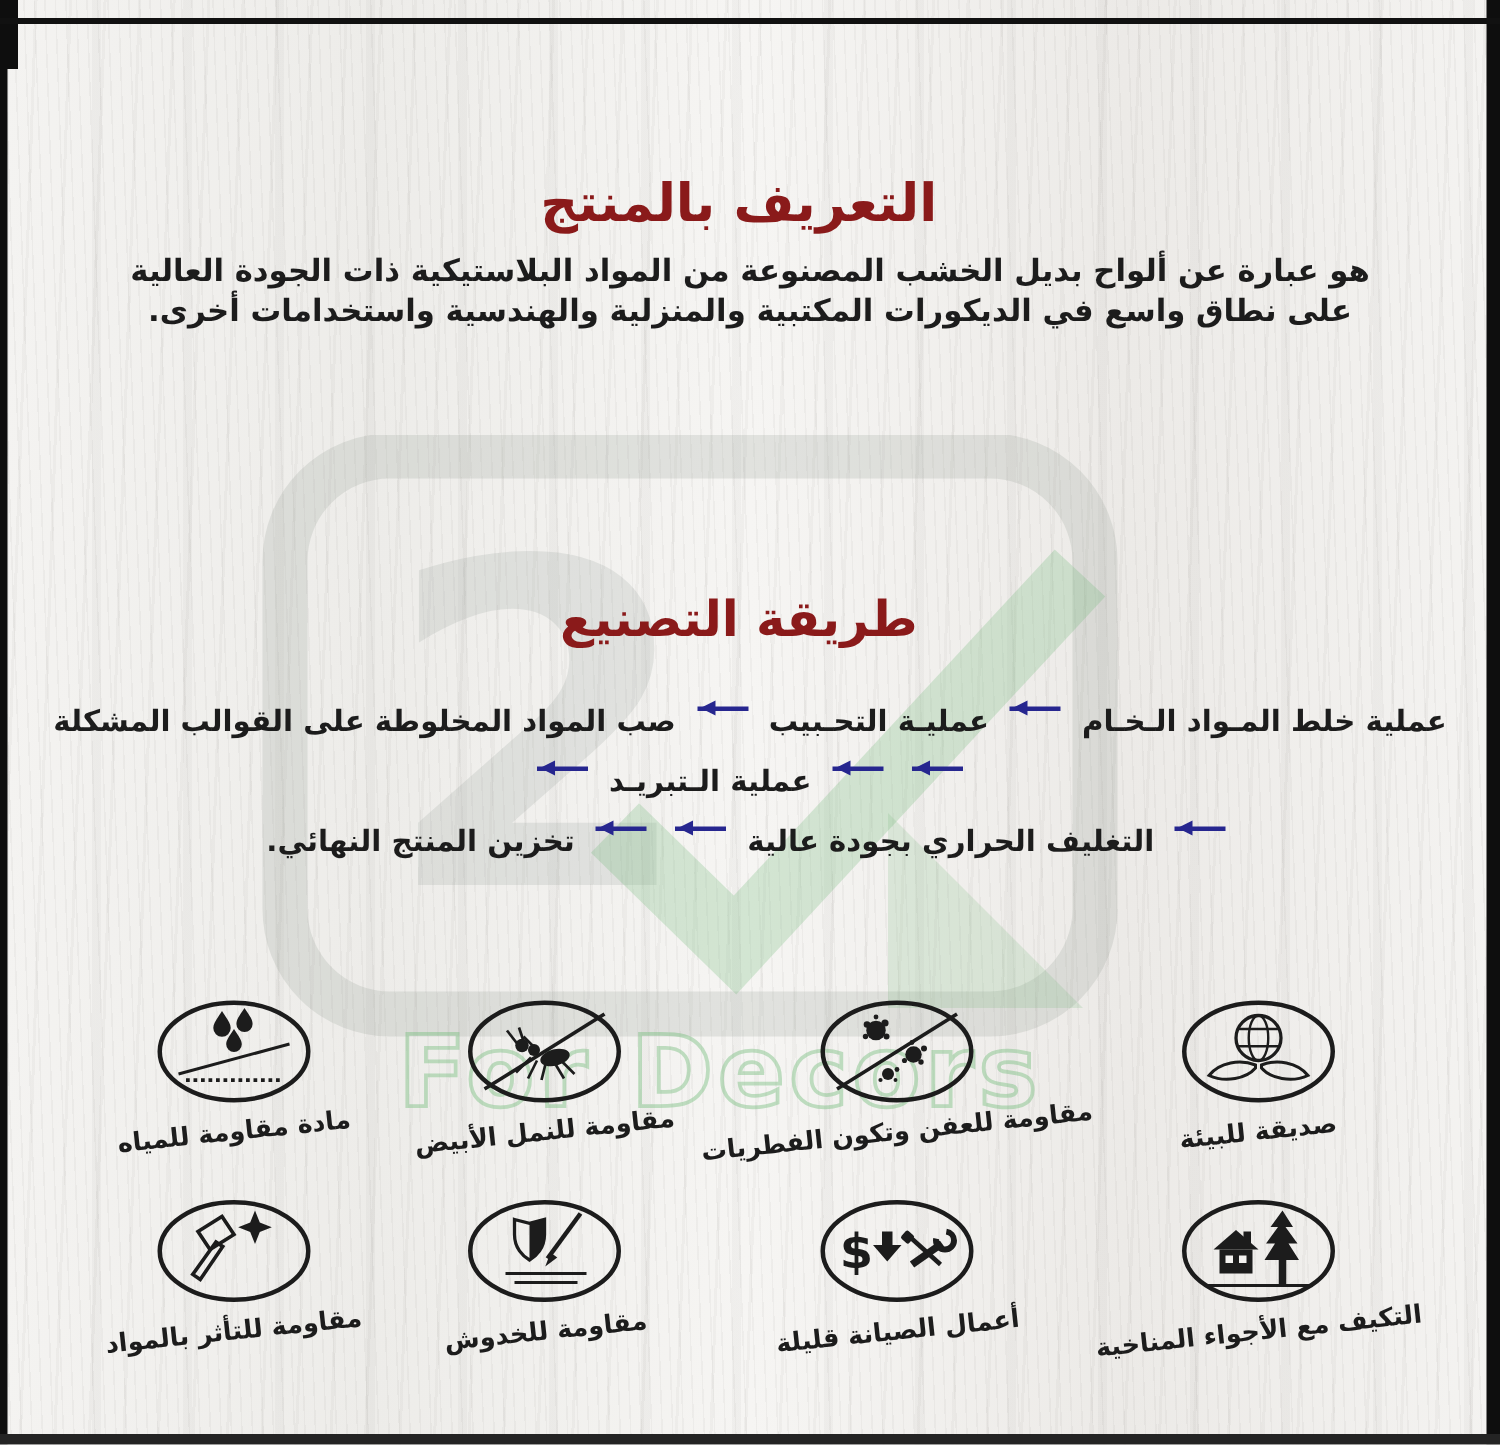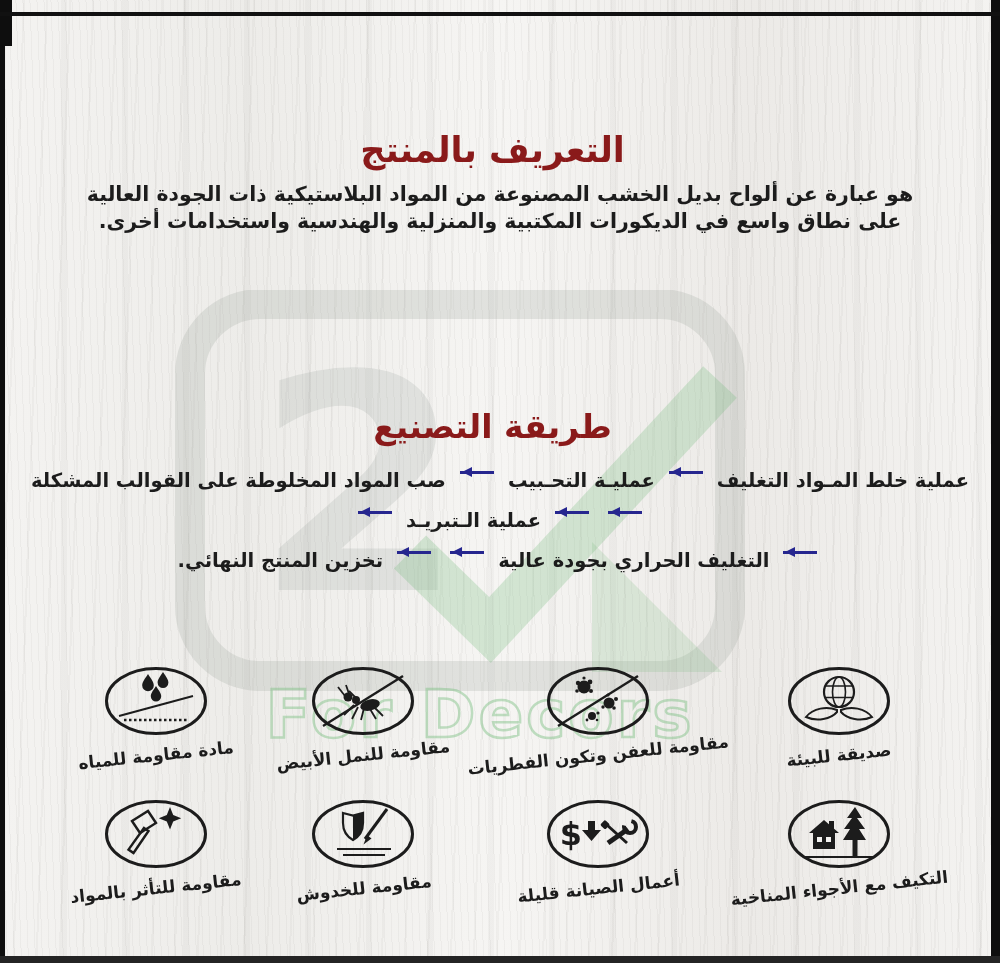--- a/index.html
+++ b/index.html
@@ -22,26 +22,26 @@
 
   
   .wm { position:absolute; left:160px; top:290px; z-index:1; pointer-events:none; }
   .wm-brand {
     position:absolute; top:676px; left:170px; width:620px; text-align:center; z-index:1;
     font-size:66px; font-weight:bold; letter-spacing:3px; pointer-events:none;
     color:rgba(255,255,255,0.04); -webkit-text-stroke:2.5px rgba(122,190,128,0.45);
   }
 
   .content { position:relative; z-index:2; }
-  .title { position:absolute; left:0; right:15px; margin:14px; text-align:center;
+  .title { position:absolute; left:0; right:15px; margin:0; text-align:center;
            color:#8a1a1a; font-weight:bold; }
   .t1 { top:116px; font-size:35px; }
   .t2 { top:393px; font-size:33px; }
 
-  .intro { position:absolute; top:181px; left:40px; width:920px; text-align:center;
+  .intro { position:absolute; top:167px; left:40px; width:920px; text-align:center;
            font-weight:bold; font-size:20.5px; line-height:26.5px; direction:rtl; }
 
   .process { position:absolute; top:452px; left:30px; width:940px; }
   .process-row { display:flex; direction:rtl; justify-content:center; align-items:center;
                  height:40px; gap:9px; font-weight:bold; font-size:19.5px; }
   .step { white-space:nowrap;margin-top:16px; }
   .flow-arrow { display:inline-block; width:34px; height:0; border-top:3px solid #26268f;
                 position:relative; margin:0 5px; flex:none; }
   .flow-arrow::before { content:""; position:absolute; left:-3px; top:-7px;
                 border:5.5px solid transparent; border-right:10px solid #26268f; }
@@ -73,21 +73,21 @@
 
     <div class="intro">
       <div class="intro-line">هو عبارة عن ألواح بديل الخشب المصنوعة من المواد البلاستيكية ذات الجودة العالية</div>
       <div class="intro-line">على نطاق واسع في الديكورات المكتبية والمنزلية والهندسية واستخدامات أخرى.</div>
     </div>
 
     <h2 class="title t2">طريقة التصنيع</h2>
 
     <div class="process">
       <div class="process-row">
-        <span class="step">عملية خلط المـواد التغليف</span>
+        <span class="step">عملية خلط المـواد الـخـام</span>
         <span class="flow-arrow"></span>
         <span class="step">عمليـة التحـبيب</span>
         <span class="flow-arrow"></span>
         <span class="step">صب المواد المخلوطة على القوالب المشكلة</span>
       </div>
       <div class="process-row">
         <span class="flow-arrow"></span>
         <span class="flow-arrow"></span>
         <span class="step">عملية الـتبريـد</span>
         <span class="flow-arrow"></span>

